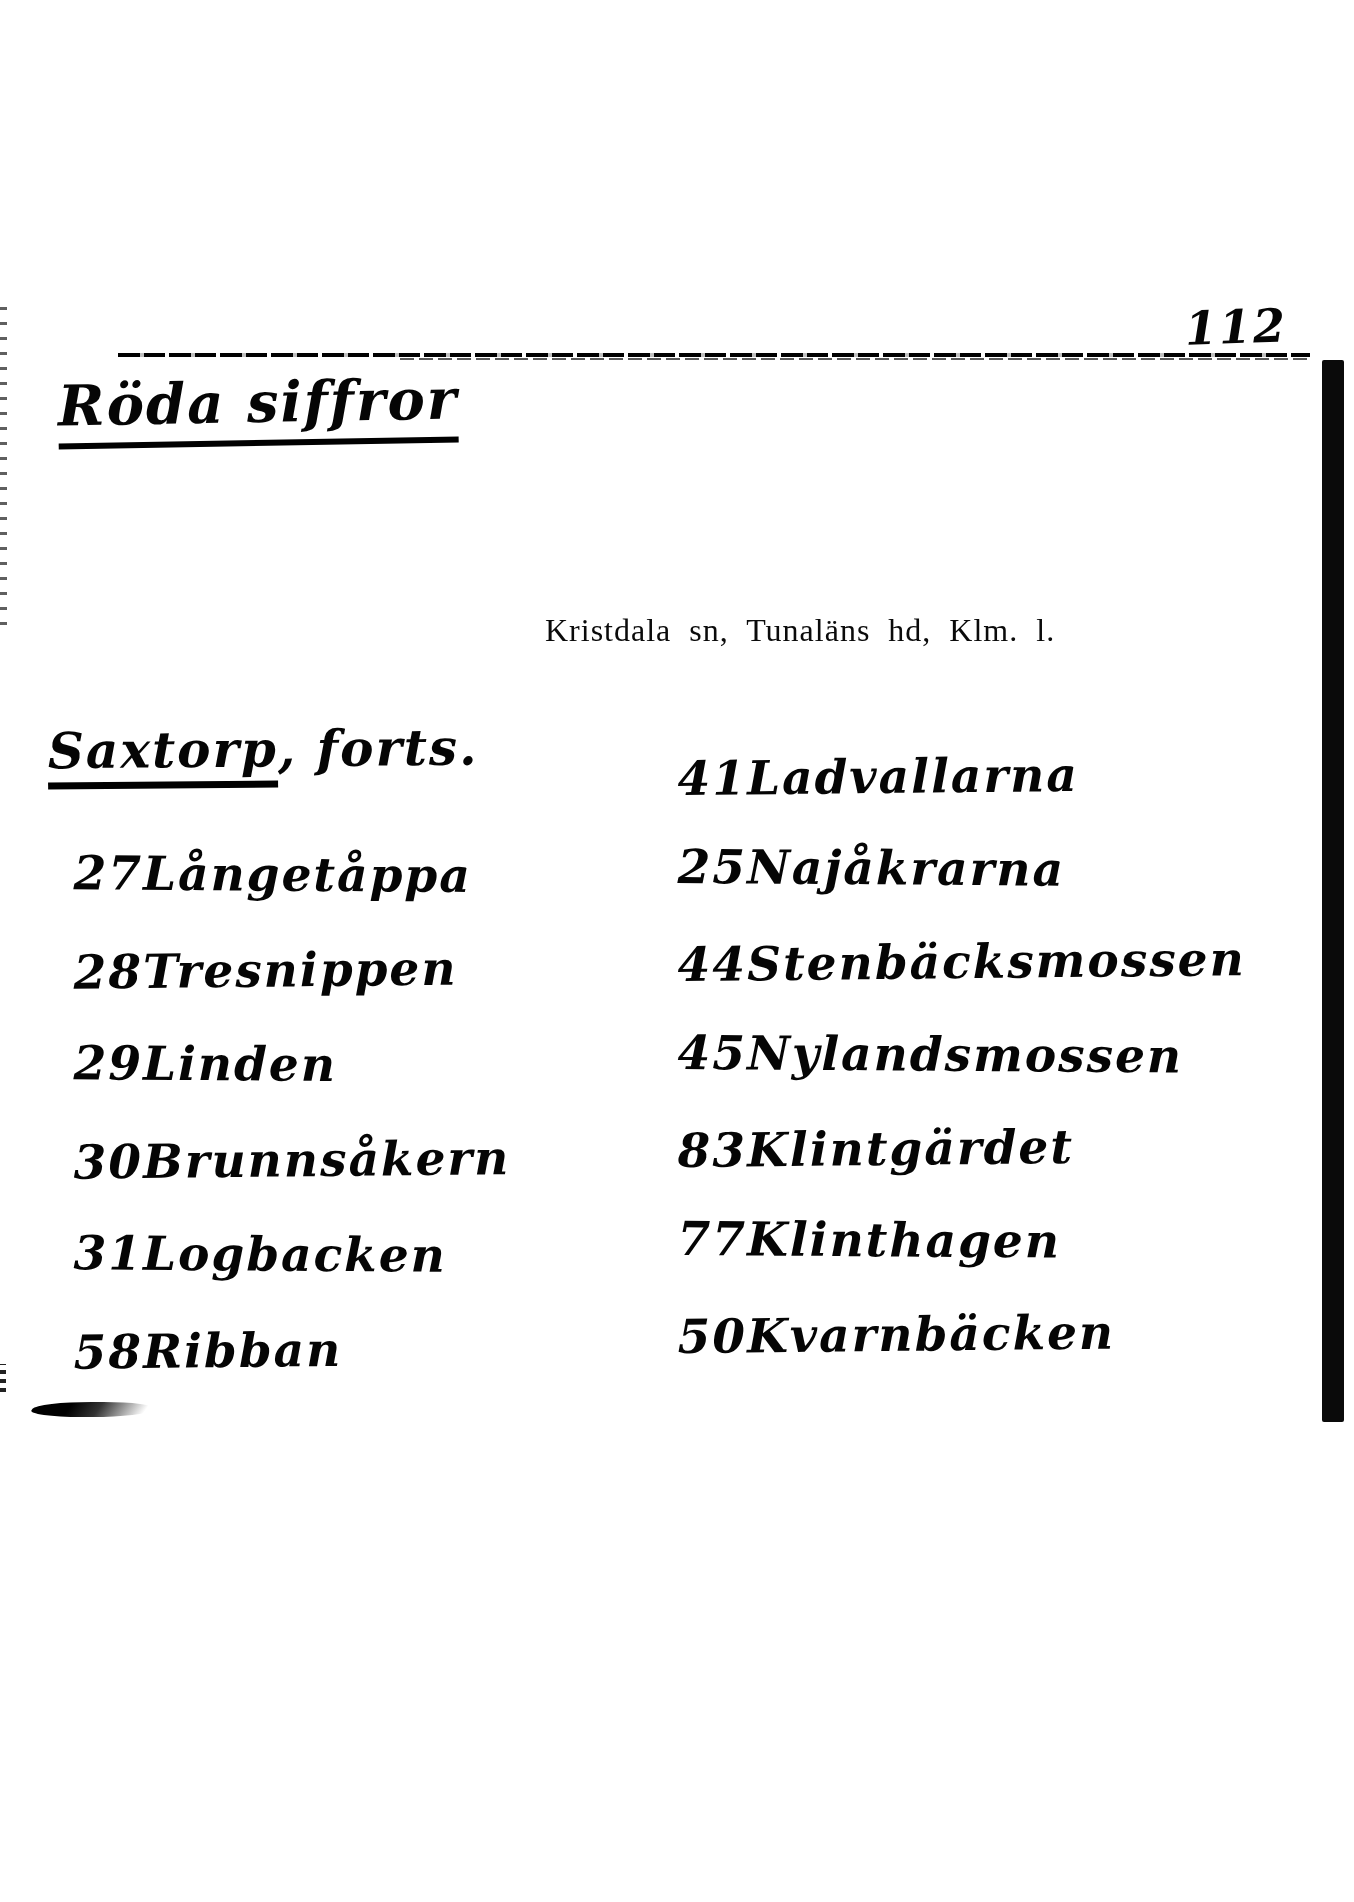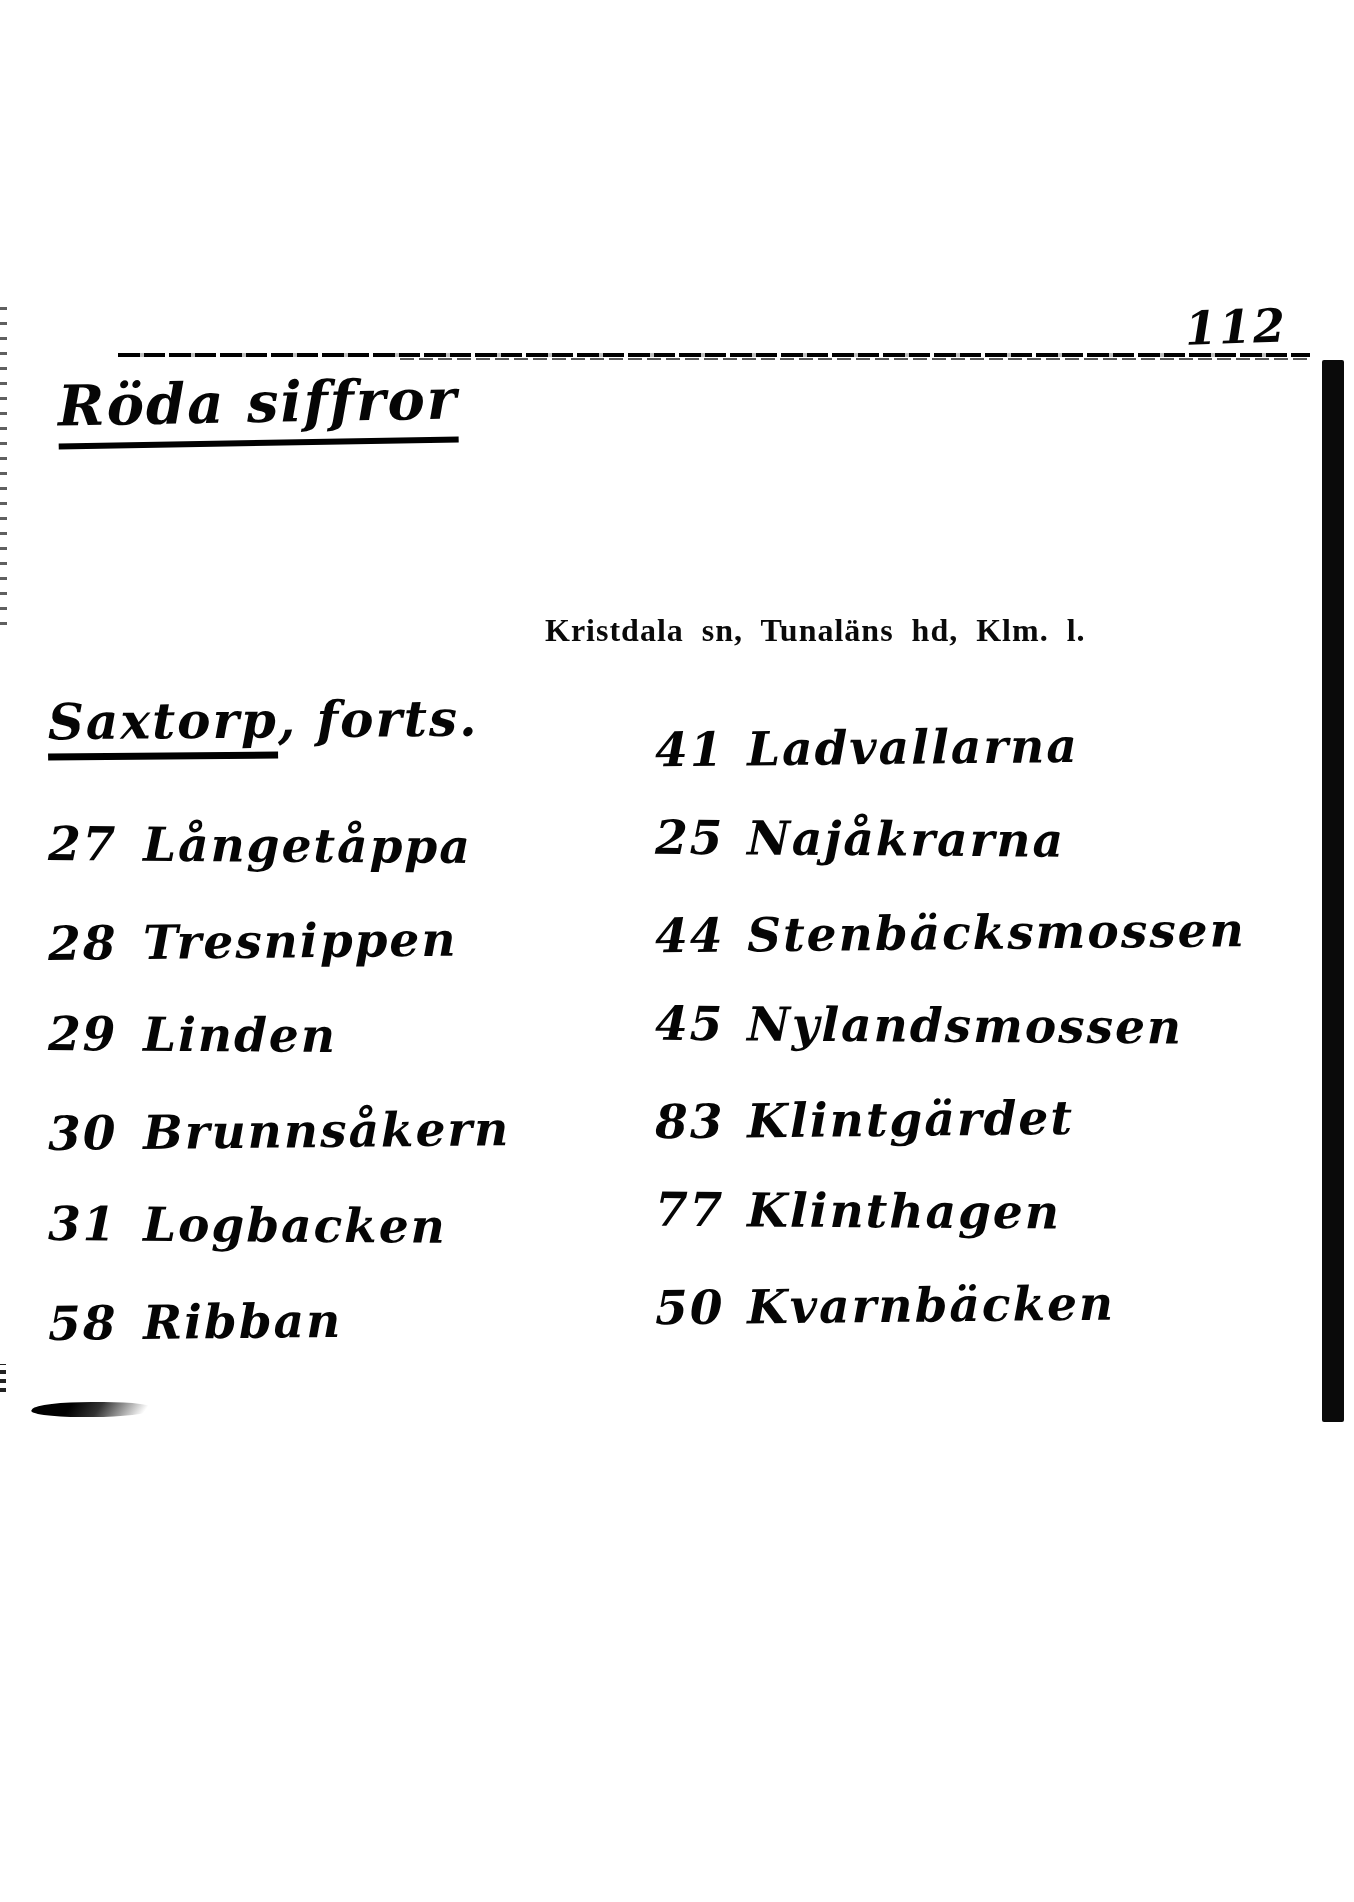--- a/index.html
+++ b/index.html
@@ -48,54 +48,54 @@
     font-family: "DejaVu Serif", serif;
     font-style: italic;
     font-weight: 700;
     color: #050505;
     letter-spacing: 2px;
   }
 
   
   .printed {
     font-family: "Liberation Serif", serif;
-    font-weight: 700;
+    font-weight: 400;
     color: #0a0a0a;
   }
 
   .title {
     position: absolute; left: 58px; top: 372px;
     font-size: 56px; line-height: 1.1;
     transform: rotate(-1deg);
   }
   .title .u { border-bottom: 6px solid #000; padding-bottom: 5px; }
 
   .page-number {
     position: absolute; left: 1185px; top: 300px;
     font-size: 46px; transform: rotate(-2deg);
   }
 
   .header-line {
     position: absolute; left: 545px; top: 612px;
     font-size: 32px; word-spacing: 9px; letter-spacing: 1px;
   }
 
-  .col { position: absolute; }
+  .col { position: absolute; margin-top: 29px; }
   .col-left  { left: 48px;  top: 690px; width: 560px; }
   .col-right { left: 655px; top: 700px; width: 640px; }
 
   .col-heading {
     height: 108px; display: flex; align-items: flex-start;
     font-size: 50px; transform: rotate(-0.5deg);
   }
   .col-heading .u { border-bottom: 7px solid #000; padding-bottom: 2px; }
 
   .row { display: flex; align-items: center; height: 95px; font-size: 47px; }
   .col-right .row { height: 93px; }
-  .row .num { flex: 0 0 95px; }
+  .row .num { flex: 0 0 95px; text-align: right; }
   .col-right .row .num { flex: 0 0 92px; }
   .row .nm { white-space: nowrap; }
   .row:nth-child(odd)  { transform: rotate(-0.6deg); }
   .row:nth-child(even) { transform: rotate(0.4deg); }
 
   .signature {
     position: absolute; left: 940px; top: 1338px;
     font-size: 35px; font-style: italic; letter-spacing: 1px; word-spacing: 6px;
   }
 </style>

